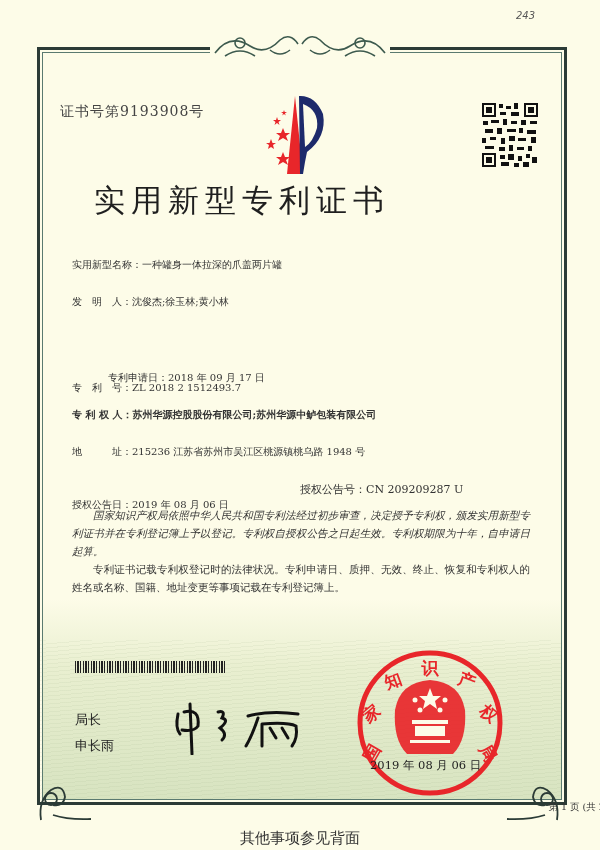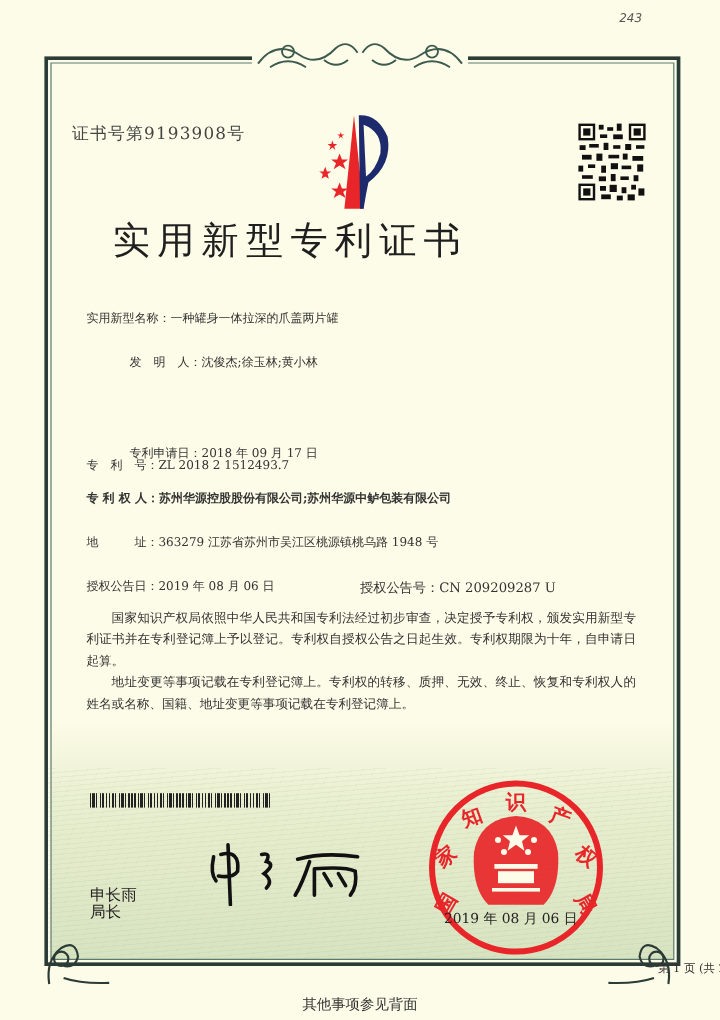--- a/index.html
+++ b/index.html
@@ -51,35 +51,35 @@
     .field2 { position: absolute; left: 300px; font-size: 11px; color: #333; white-space: nowrap; }
     .para {
       position: absolute; left: 72px; width: 458px;
       font-size: 10.5px; line-height: 18px; color: #333; text-indent: 2em;
       text-align: justify;
     }
     .barcode {
       position: absolute; left: 75px; top: 661px; width: 150px; height: 12px;
       background: repeating-linear-gradient(90deg, #222 0 1px, transparent 1px 2px, #222 2px 4px, transparent 4px 5px, #222 5px 6px, transparent 6px 8px);
     }
-    .director-title { position: absolute; left: 75px; top: 711px; font-size: 13px; font-family: "DejaVu Sans", sans-serif; color: #222; margin-top: 40px; }
+    .director-title { position: absolute; left: 75px; top: 711px; font-size: 13px; font-family: "DejaVu Sans", sans-serif; color: #222; }
     .director-name { position: absolute; left: 75px; top: 737px; font-size: 13px; font-family: Liberation Sans, sans-serif; color: #222; }
     .signature { position: absolute; left: 170px; top: 700px; width: 140px; height: 55px; }
     .seal { position: absolute; left: 355px; top: 648px; width: 150px; height: 150px; }
     .seal-date {
       position: absolute; left: 370px; top: 758px; font-size: 11.5px; color: #222;
       font-family: "DejaVu Serif", serif;
     }
     .page-footer {
       position: absolute; left: 0; width: 600px; top: 801px; text-align: right;
       font-size: 9.5px; color: #333; padding-left: 21px;
     }
     .back-note {
       position: absolute; left: 0; width: 600px; top: 829px; text-align: center;
-      font-size: 12px; color: #333;
+      font-size: 15px; color: #333;
     }
   </style>
 </head>
 <body>
 
 <div class="page-num-mark">243</div>
 
 <div class="frame"></div>
 <div class="wave"></div>
 
@@ -175,44 +175,44 @@
     <rect x="33" y="61" width="5" height="4"></rect>
       <rect x="42" y="60" width="6" height="5"></rect>
   </g>
 </svg>
 
 <div class="title">实用新型专利证书</div>
 
 <div class="field" style="top:258px;">
   <span>实用新型名称：</span><span>一种罐身一体拉深的爪盖两片罐</span>
 </div>
-<div class="field" style="top:295px;margin-left:36px;">
+<div class="field" style="top:295px;">
   <span>发　明　人：</span><span>沈俊杰;徐玉林;黄小林</span>
 </div>
 <div class="field" style="top:333px;margin-top:48px;">
   <span>专　利　号：</span><span>ZL 2018 2 1512493.7</span>
 </div>
 <div class="field" style="top:371px;margin-left:36px;">
   <span>专利申请日：</span><span>2018 年 09 月 17 日</span>
 </div>
 <div class="field" style="top:408px;font-weight:bold;">
   <span>专 利 权 人：</span><span>苏州华源控股股份有限公司;苏州华源中鲈包装有限公司</span>
 </div>
 <div class="field" style="top:445px;">
-  <span>地　　　址：</span><span>363279 江苏省苏州市吴江区桃源镇桃乌路 1948 号</span>
-</div>
-<div class="field" style="top:482px;text-align:center;">
+  <span>地　　　址：</span><span>215236 江苏省苏州市吴江区桃源镇桃乌路 1948 号</span>
+</div>
+<div class="field" style="top:498px;text-align:center;">
   <span>授权公告日：</span><span>2019 年 08 月 06 日</span>
 </div>
 <div class="field2" style="top:482px;">
   <span>授权公告号：</span><span>CN 209209287 U</span>
 </div>
 
-<div class="para" style="top:506px;">国家知识产权局依照中华人民共和国专利法经过初步审查，决定授予专利权，颁发实用新型专利证书并在专利登记簿上予以登记。专利权自授权公告之日起生效。专利权期限为十年，自申请日起算。</div>
-<div class="para" style="top:560px;">地址变更等事项记载在专利登记簿上。专利权的转移、质押、无效、终止、恢复和专利权人的姓名或名称、国籍、地址变更等事项记载在专利登记簿上。</div>
+<div class="para" style="top:506px;font-style:italic;">国家知识产权局依照中华人民共和国专利法经过初步审查，决定授予专利权，颁发实用新型专利证书并在专利登记簿上予以登记。专利权自授权公告之日起生效。专利权期限为十年，自申请日起算。</div>
+<div class="para" style="top:560px;">专利证书记载专利权登记时的法律状况。专利申请日、质押、无效、终止、恢复和专利权人的姓名或名称、国籍、地址变更等事项记载在专利登记簿上。</div>
 
 <div class="barcode"></div>
 
 <div class="director-title">局长</div>
 <div class="director-name">申长雨</div>
 
 <svg class="signature" viewBox="0 0 140 55">
   <g fill="none" stroke="#111" stroke-width="3" stroke-linecap="round">
     <path d="M8 14 Q5 28 10 34"></path>
     <path d="M14 12 Q30 8 28 26 Q24 32 12 30"></path>

